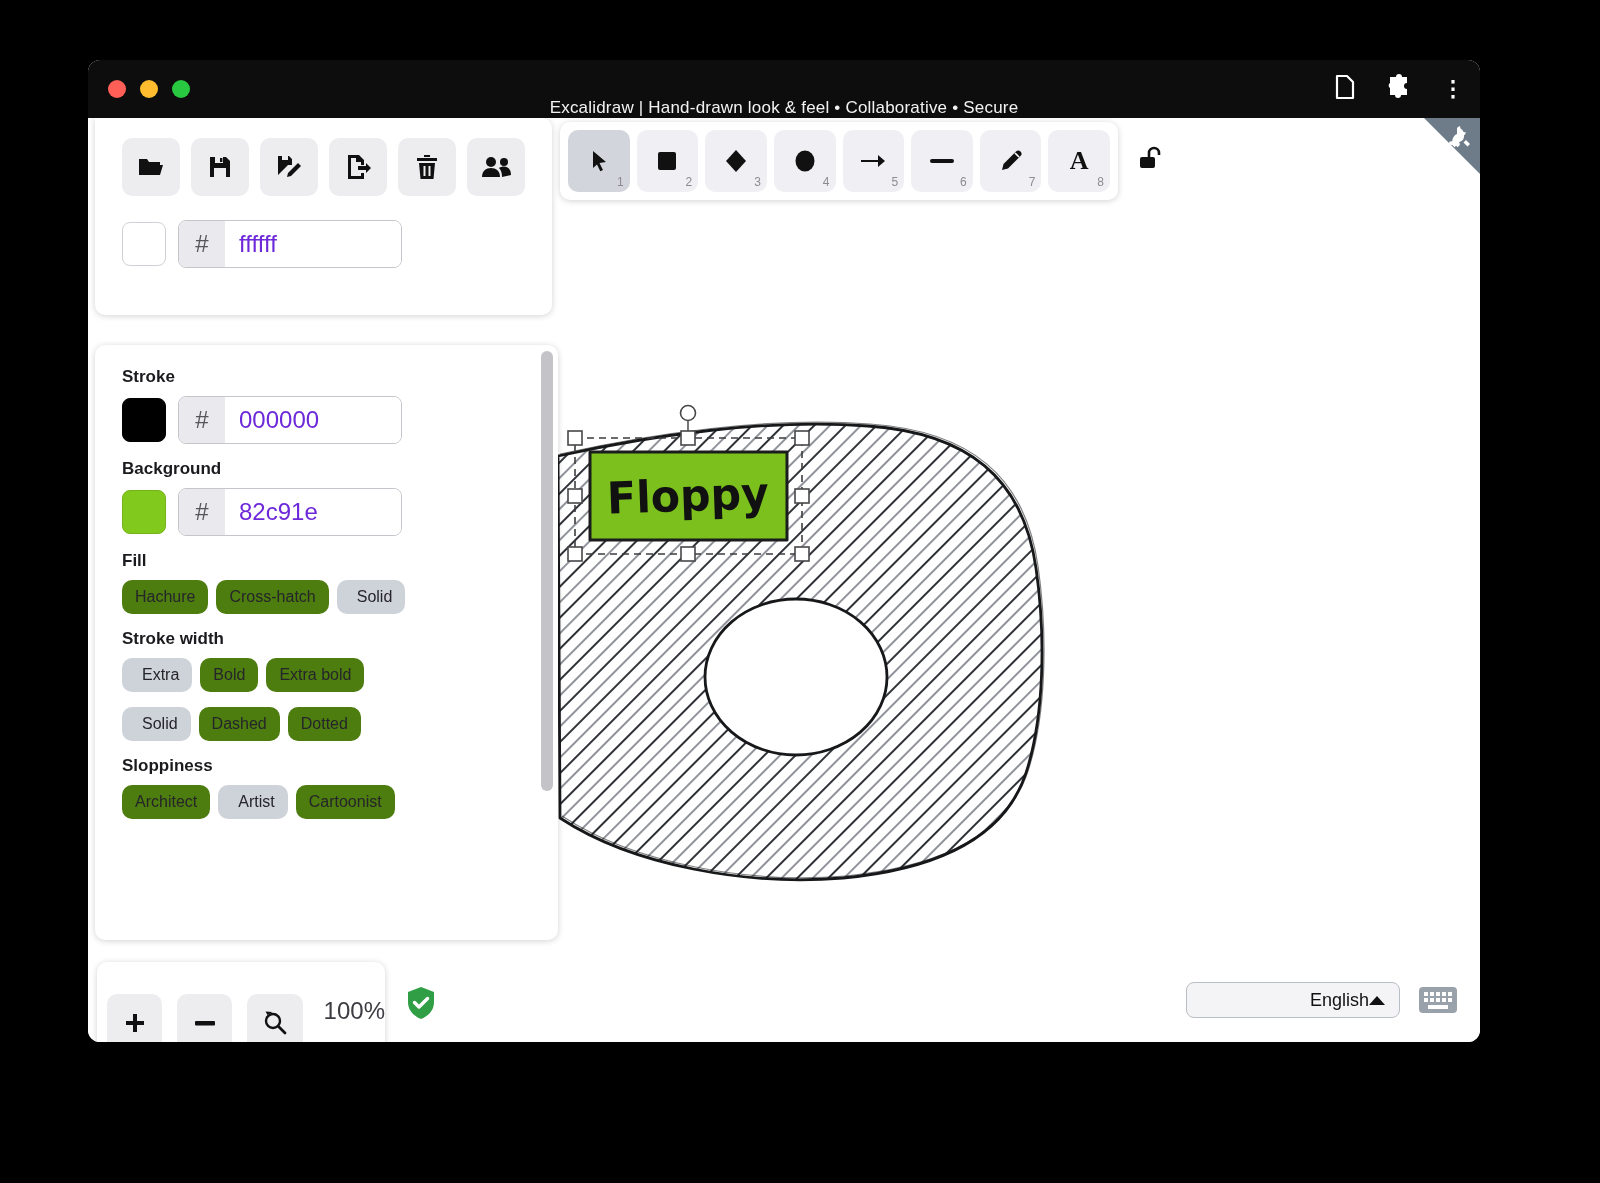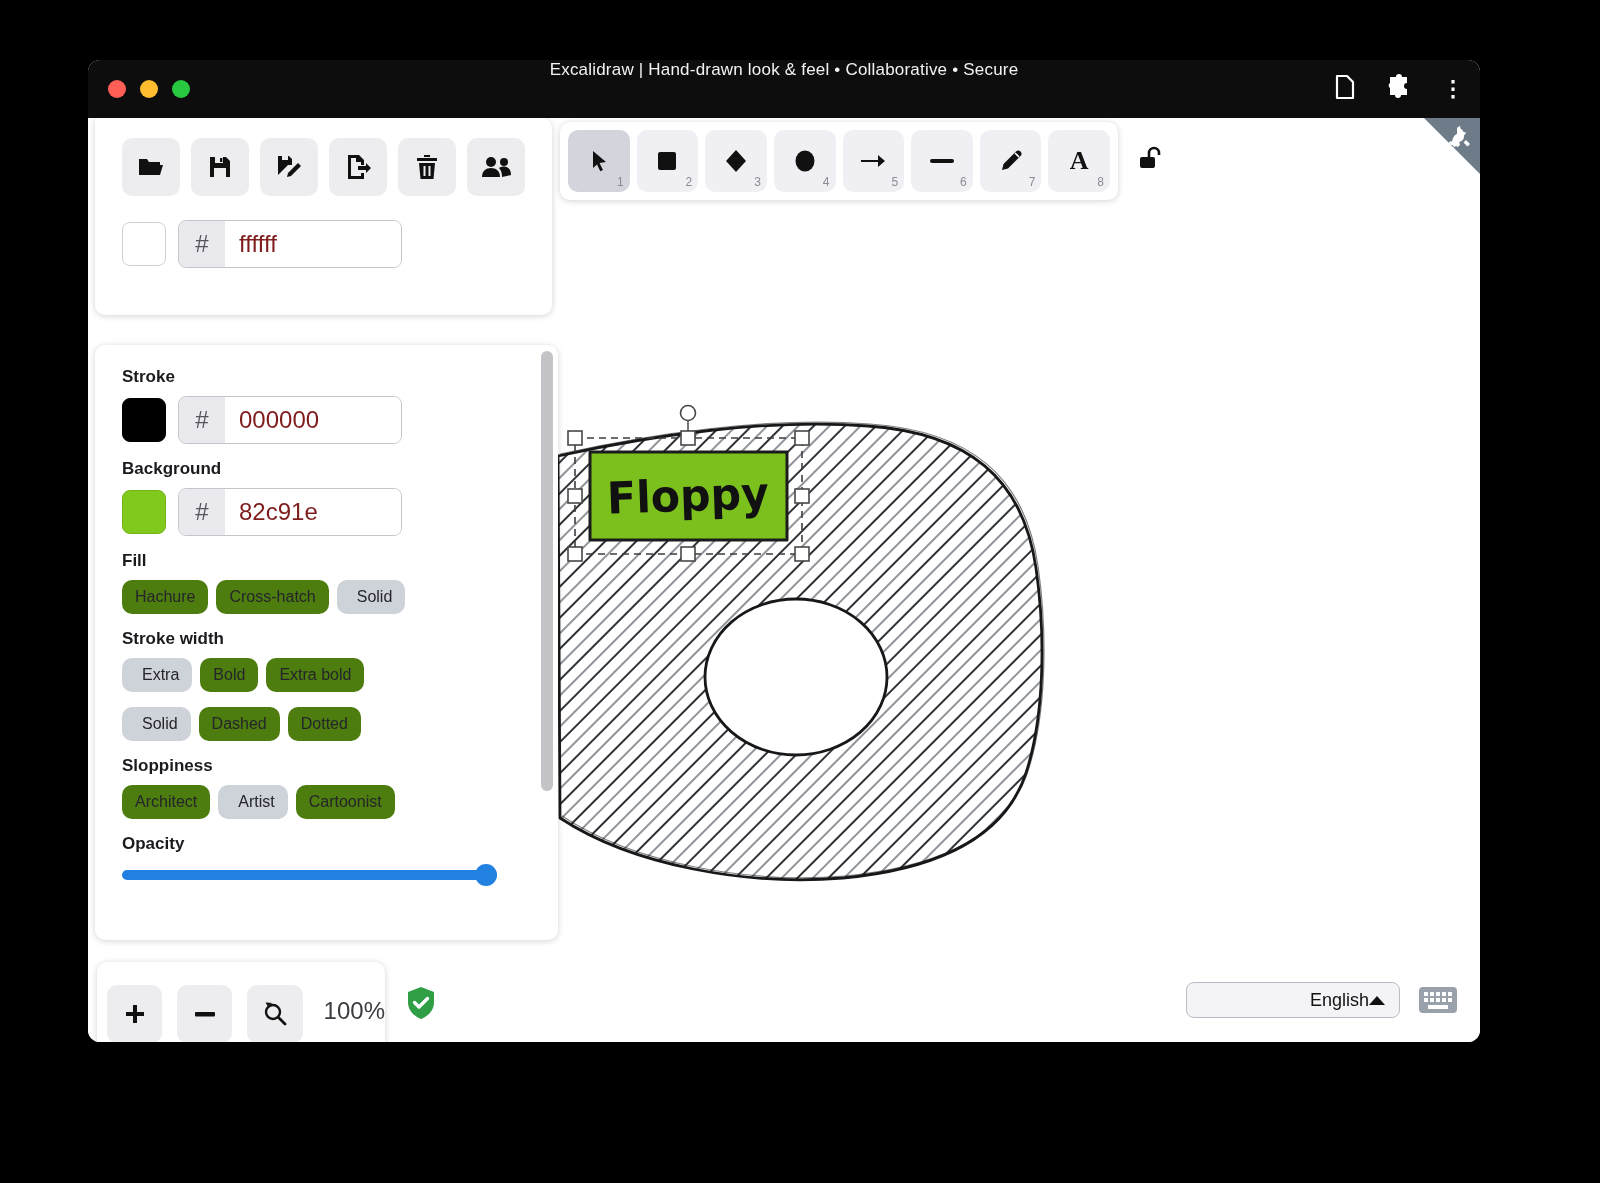--- a/index.html
+++ b/index.html
@@ -2,21 +2,21 @@
 <html><head>
 <meta charset="utf-8">
 <style>
   * { margin:0; padding:0; box-sizing:border-box; }
   html,body { width:1600px; height:1183px; background:#000; font-family:"Liberation Sans", sans-serif; overflow:hidden; }
 
   .window { position:absolute; left:88px; top:60px; width:1392px; height:982px;
             border-radius:12px; overflow:hidden; background:#fff; box-shadow:0 30px 80px rgba(0,0,0,.8); }
 
   
-  .titlebar { position:relative; height:58px; background:#0d0d0d; display:flex; align-items:flex-start; justify-content:center; }
+  .titlebar { position:relative; height:58px; background:#0d0d0d; display:flex; align-items:flex-end; justify-content:center; }
   .traffic { position:absolute; left:20px; top:20px; display:flex; gap:14px; }
   .traffic span { width:18px; height:18px; border-radius:50%; display:block; }
   .t-red{background:#ff5f57;} .t-yellow{background:#febc2e;} .t-green{background:#28c840;}
   .title-text { color:#f2f2f2; font-size:17px; letter-spacing:.2px; }
   .tb-icons { position:absolute; right:16px; top:0; height:58px; display:flex; align-items:center; gap:30px; }
   .kebab { color:#fff; font-size:22px; font-weight:bold; line-height:1; letter-spacing:0; }
 
   
   .content { position:relative; width:100%; height:924px; background:#fff; }
   .island { position:absolute; background:#fff; border-radius:10px; box-shadow:0 1px 6px rgba(0,0,0,.18); }
@@ -24,21 +24,21 @@
   
   .files-island { left:7px; top:0; width:457px; height:197px; border-top-left-radius:0; }
   .file-row { display:flex; gap:11px; padding:20px 0 0 27px; }
   .icon-btn { width:58px; height:58px; background:#ededf0; border:none; border-radius:10px;
               display:flex; align-items:center; justify-content:center; cursor:pointer; }
   .color-row { display:flex; gap:12px; padding:24px 0 0 27px; align-items:center; }
   .swatch { width:44px; height:44px; border-radius:8px; border:1px solid #d0d0d6; cursor:pointer; }
   .sw-white{background:#ffffff;} .sw-black{background:#000000; border-color:#000;} .sw-green{background:#82c91e; border-color:#74b315;}
   .hexbox { display:flex; width:224px; height:48px; border:1px solid #c5c5cc; border-radius:8px; overflow:hidden; background:#fff; }
   .hexbox .hash { width:46px; background:#e9e9ee; color:#55555c; font-size:24px; display:flex; align-items:center; justify-content:center; }
-  .hexbox input { border:none; outline:none; flex:1; font-size:24px; padding-left:14px; color:#7f1d1d; font-family:"Liberation Sans",sans-serif; min-width:0;}
+  .hexbox input { border:none; outline:none; flex:1; font-size:24px; padding-left:14px; color:#6d28d9; font-family:"Liberation Sans",sans-serif; min-width:0;}
 
   
   .tools-island { left:472px; top:4px; width:558px; height:78px; display:flex; gap:7px; padding:8px; }
   .tool-btn { position:relative; width:62px; height:62px; background:#f0f0f4; border:none; border-radius:10px;
               display:flex; align-items:center; justify-content:center; cursor:pointer; }
   .tool-btn.active { background:#d2d5db; }
   .tool-num { position:absolute; right:6px; bottom:3px; font-size:12px; color:#8b8b92; }
   .lock-wrap { position:absolute; left:1048px; top:26px; cursor:pointer; }
 
   
@@ -52,21 +52,21 @@
   .pills { display:flex; gap:8px; }
   .pill { background:#4d7c0f; color:#25252a; border:none; border-radius:10px; font-size:16px;
           padding:8px 13px; cursor:pointer; font-family:"Liberation Sans",sans-serif; }
   .pill.sel { background:#ced2d9;padding-left:20px; }
   .slider { position:relative; width:375px; height:22px; margin-top:10px; cursor:pointer; }
   .slider .track { position:absolute; left:0; top:6px; width:100%; height:10px; border-radius:5px; background:#2180e0; }
   .slider .thumb { position:absolute; right:0px; top:0px; width:22px; height:22px; border-radius:50%; background:#2180e0; }
   .v-scrollbar { position:absolute; right:5px; top:6px; width:12px; height:440px; border-radius:6px; background:#c3c3c8; cursor:grab; }
 
   
-  .zoom-island { left:9px; top:844px; width:288px; height:90px; border-bottom-left-radius:0; border-bottom-right-radius:0; display:flex; align-items:center; gap:15px; padding:14px 0 0 10px; }
+  .zoom-island { left:9px; top:844px; width:288px; height:90px; border-bottom-left-radius:0; border-bottom-right-radius:0; display:flex; align-items:flex-end; gap:15px; padding:14px 0 0 10px; }
   .zoom-level { font-size:24px; color:#3c3c42; align-self:center; margin-top:-6px; margin-left:6px; }
   .shield-wrap { position:absolute; left:318px; top:868px; }
   .lang-select { position:absolute; left:1098px; top:864px; width:214px; height:36px; background:#f4f4f6;
                  border:1px solid #b9bdc4; border-radius:8px; display:flex; align-items:center; padding:0 14px; cursor:pointer; }
   .lang-select .lbl { font-size:18px; color:#111; flex:1;text-align:right; }
   .up-tri { width:0; height:0; border-left:8px solid transparent; border-right:8px solid transparent; border-bottom:9px solid #111; }
   .kbd-wrap { position:absolute; left:1330px; top:868px; cursor:pointer; }
 
   .canvas-svg { position:absolute; left:0; top:0; }
 </style>
@@ -289,27 +289,20 @@
           <button class="pill">Dashed</button>
           <button class="pill">Dotted</button>
         </div>
       </div>
       <div class="sec">
         <div class="sec-label">Sloppiness</div>
         <div class="pills">
           <button class="pill">Architect</button>
           <button class="pill sel">Artist</button>
           <button class="pill">Cartoonist</button>
-        </div>
-      </div>
-      <div class="sec">
-        <div class="sec-label">Opacity</div>
-        <div class="slider">
-          <div class="track"></div>
-          <div class="thumb"></div>
         </div>
       </div>
       <div class="v-scrollbar"></div>
     </div>
 
     <div class="island zoom-island">
       <button class="icon-btn">
         <svg width="22" height="22" viewBox="0 0 22 22">
             <path d="M9 2 h4 v7 h7 v4 h-7 v7 H9 v-7 H2 V9 h7 z" fill="#111"></path>
           </svg>

